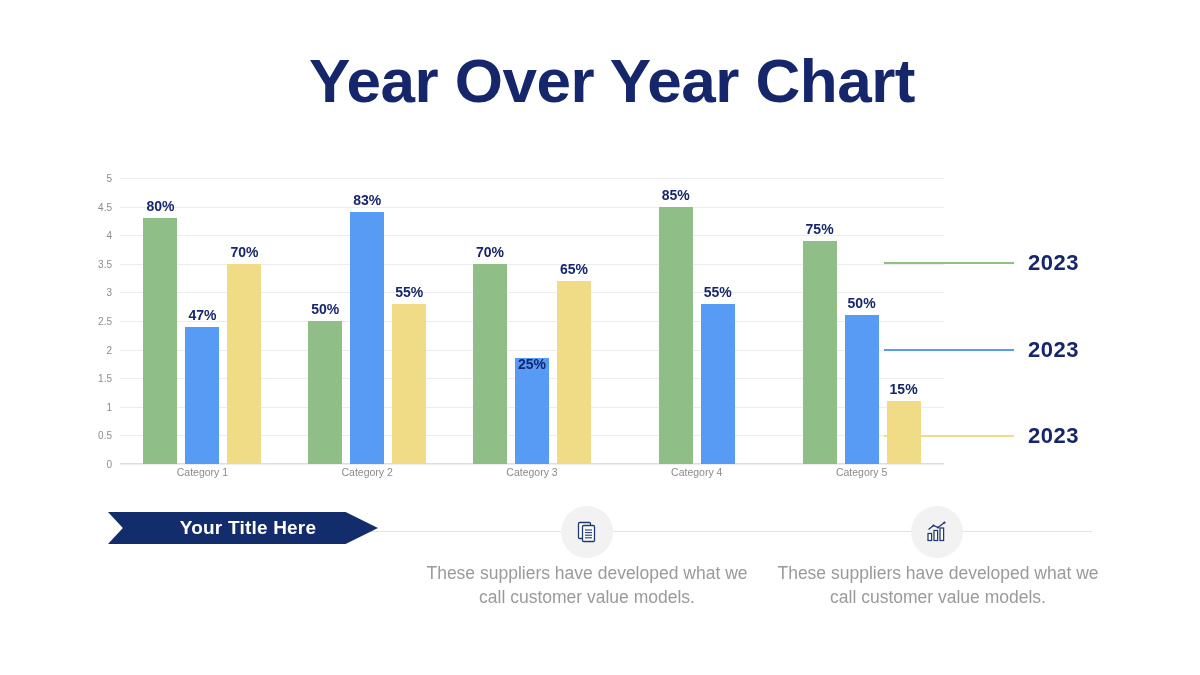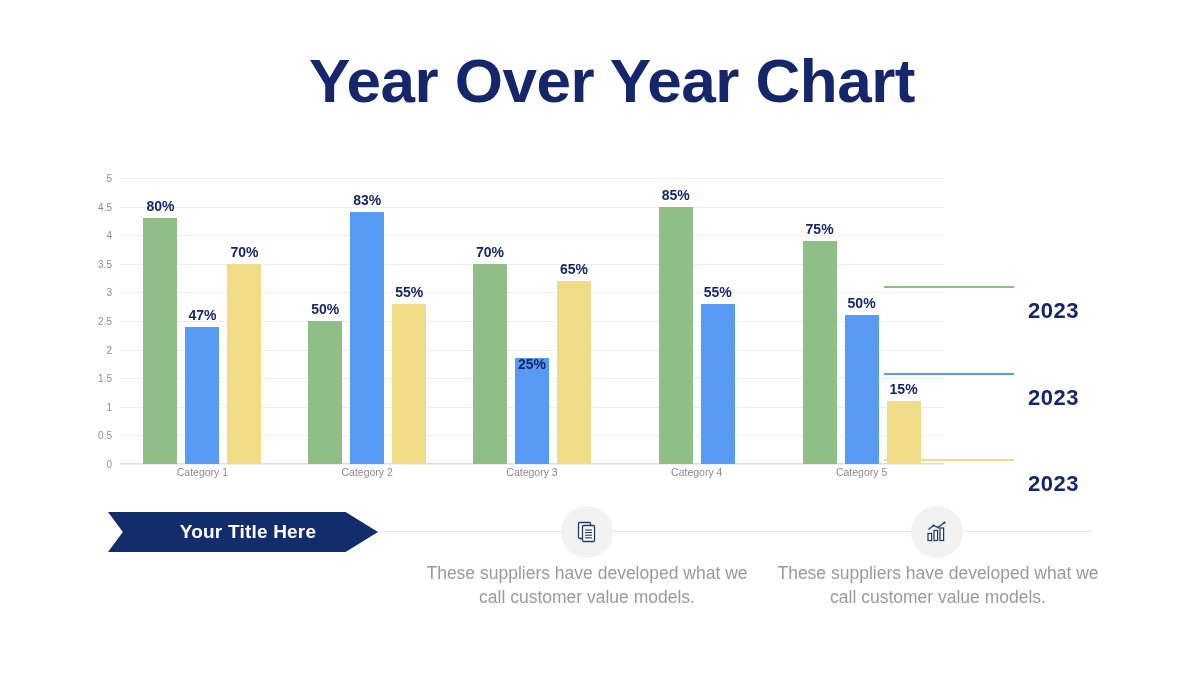--- a/index.html
+++ b/index.html
@@ -100,34 +100,33 @@
   }
   .legend-line{
     display:block;
     width:130px;height:2px;
   }
   .legend-text{
     font-size:22px;
     font-weight:bold;
     color:#16266b;
     letter-spacing:0.5px;
-    margin-top:48px;
   }
 
   
   .bottom-rule{
     position:absolute;
     left:240px;top:531px;
     width:852px;height:1px;
     background:#e3e3e3;
   }
   .banner{
     position:absolute;
     left:108px;top:512px;
-    width:270px;height:40px;
+    width:270px;height:32px;
     background:#132c6b;
     display:flex;align-items:center;justify-content:center;
     clip-path:polygon(0 0, 88% 0, 100% 50%, 88% 100%, 0 100%, 5.5% 50%);
   }
   .banner-text{
     color:#ffffff;
     font-size:19px;
     font-weight:bold;
     margin-left:10px;
     letter-spacing:0.2px;

